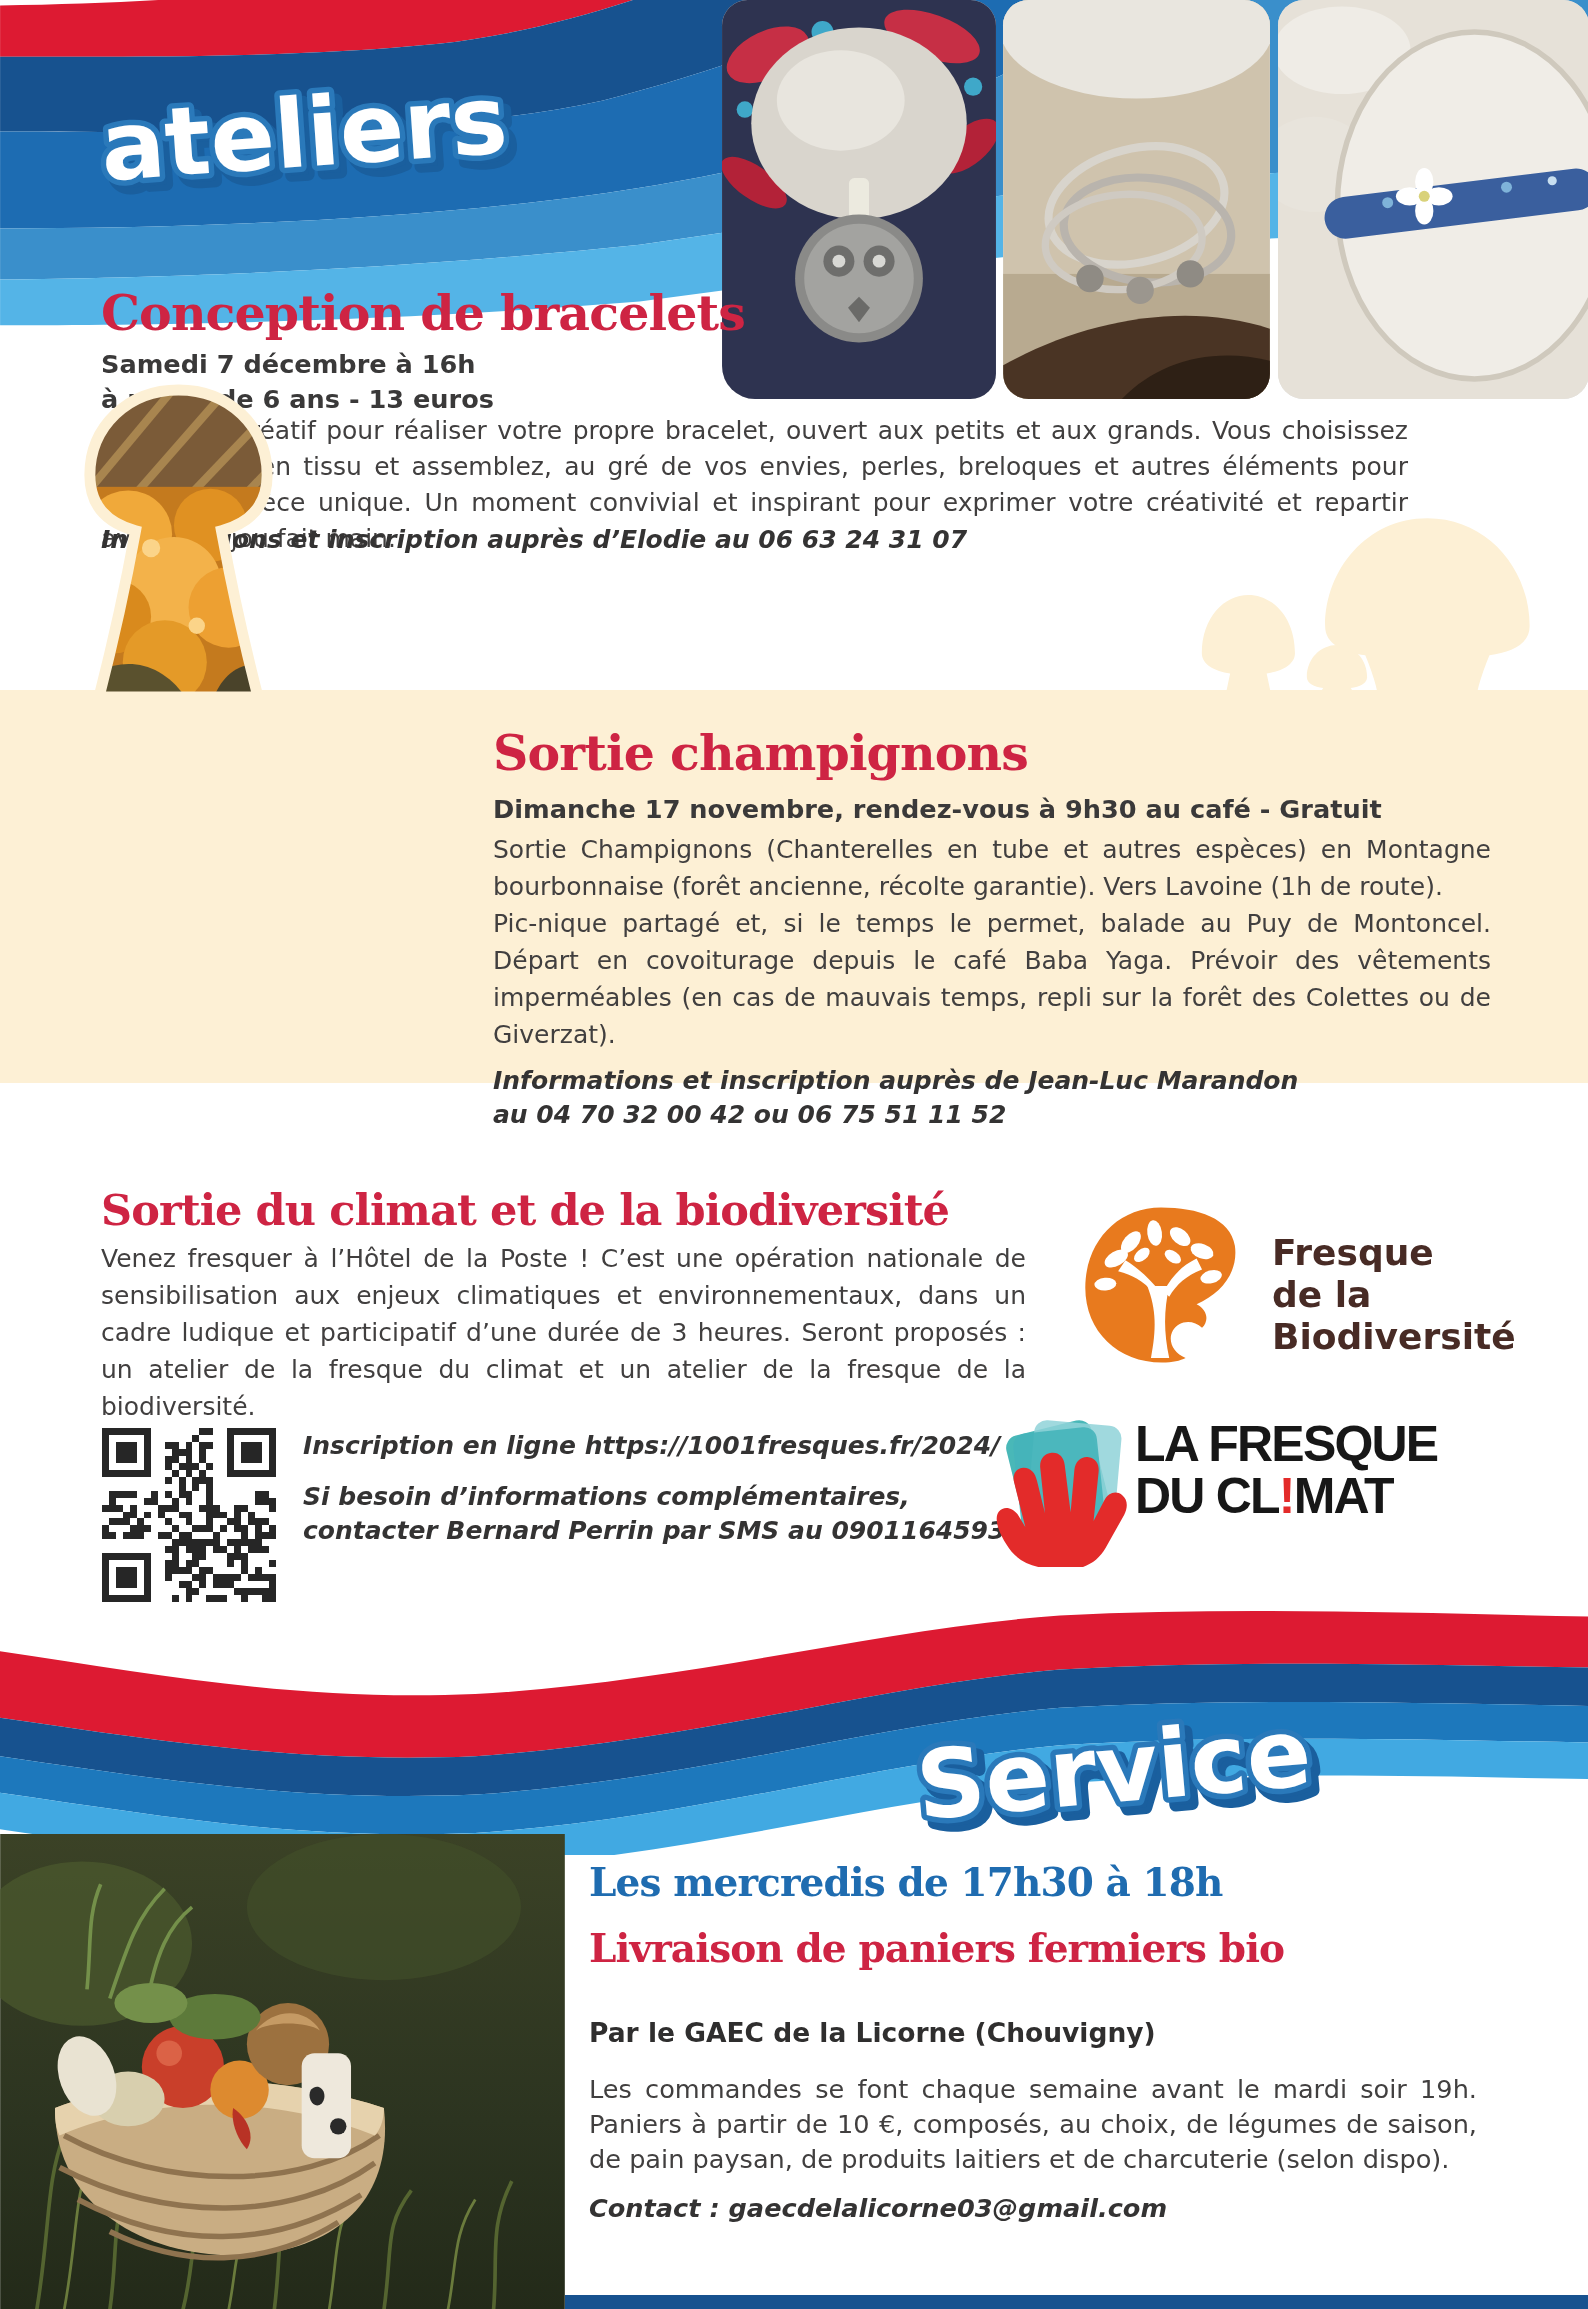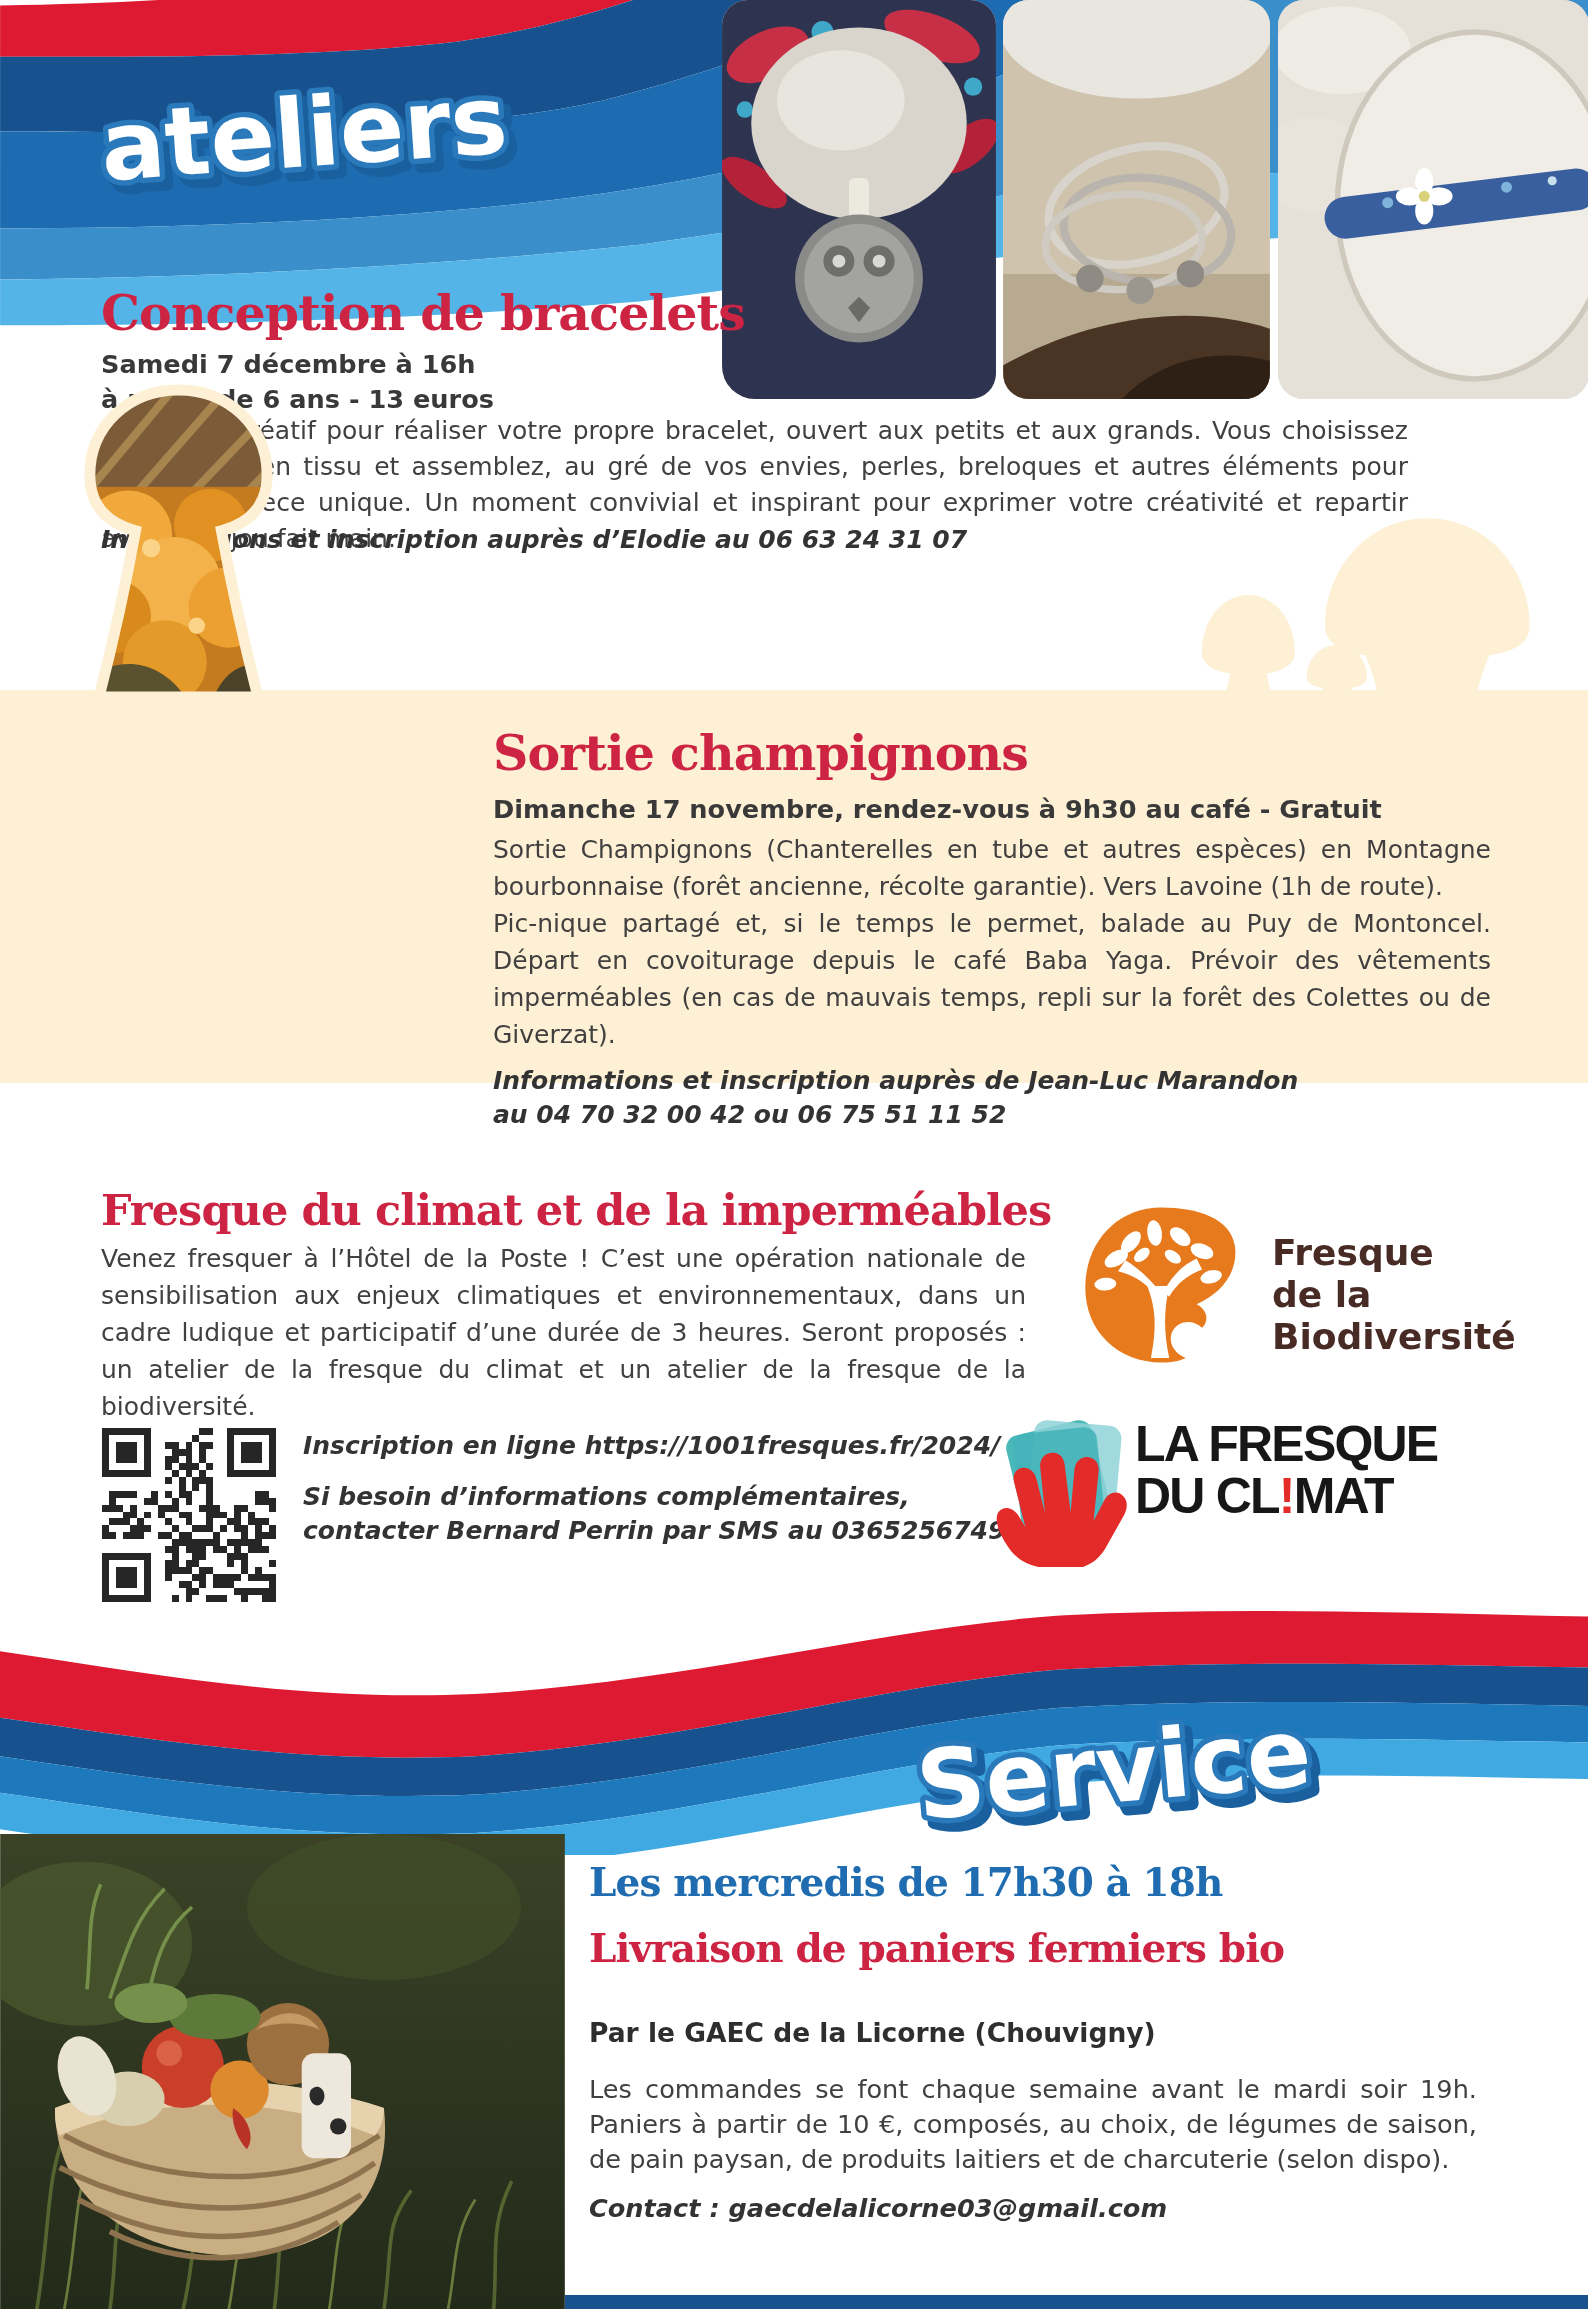--- a/index.html
+++ b/index.html
@@ -193,21 +193,21 @@
     <p class="champ-date bold-line">Dimanche 17 novembre, rendez-vous à 9h30 au café - Gratuit</p>
     <p class="body-text champ-body">Sortie Champignons (Chanterelles en tube et autres espèces) en Montagne bourbonnaise (forêt ancienne, récolte garantie). Vers Lavoine (1h de route).</p>
     <p class="body-text champ-body" style="margin-top:0;">Pic-nique partagé et, si le temps le permet, balade au Puy de Montoncel. Départ en covoiturage depuis le café Baba Yaga. Prévoir des vêtements imperméables (en cas de mauvais temps, repli sur la forêt des Colettes ou de Giverzat).</p>
     <div class="info-italic champ-info">
       <div>Informations et inscription auprès de Jean-Luc Marandon</div>
       <div>au 04 70 32 00 42 ou 06 75 51 11 52</div>
     </div>
   </section>
 
   <section class="abs fresque">
-    <h2 class="slab-title">Fresque du climat et de la imperméables</h2>
+    <h2 class="slab-title">Sortie du climat et de la biodiversité</h2>
     <p class="body-text fresque-body">Venez fresquer à l’Hôtel de la Poste ! C’est une opération nationale de sensibilisation aux enjeux climatiques et environnementaux, dans un cadre ludique et participatif d’une durée de 3 heures. Seront proposés : un atelier de la fresque du climat et un atelier de la fresque de la biodiversité.</p>
   </section>
 
   <div id="qr" class="abs qr">
       <div></div>
       <div></div>
       <div></div>
       <div></div>
       <div></div>
       <div></div>
@@ -828,21 +828,21 @@
       <div></div>
       <div style="background: transparent;"></div>
       <div style="background: transparent;"></div>
       <div></div>
       <div></div>
     </div>
 
   <p class="abs info-italic fresque-insc">Inscription en ligne https://1001fresques.fr/2024/</p>
   <div class="abs info-italic fresque-contact">
     <div>Si besoin d’informations complémentaires,</div>
-    <div>contacter Bernard Perrin par SMS au 0365256749</div>
+    <div>contacter Bernard Perrin par SMS au 0901164593</div>
   </div>
 
   <svg class="abs" style="left:1078px;top:1202px;" width="166" height="166" viewBox="0 0 182 182">
     <path fill="#e87a1e" d="M91,6 C43,6 8,44 8,94 C8,142 44,176 92,176 C104,176 112,174 118,171 C104,165 98,152 104,141 C110,130 126,128 136,138 C144,130 142,118 130,112 C158,100 176,76 172,48 C167,18 132,6 91,6 Z"></path>
     <g fill="#ffffff">
       <path d="M80,171 C86,140 86,118 76,92 L100,92 C94,120 94,142 100,171 Z"></path>
       <path d="M84,100 C70,86 60,80 44,76 L52,64 C68,74 78,84 90,98 Z"></path>
       <path d="M94,98 C104,80 114,70 130,62 L136,74 C120,80 108,90 100,104 Z"></path>
       <ellipse cx="42" cy="62" rx="14" ry="8" transform="rotate(-30 42 62)"></ellipse>
       <ellipse cx="58" cy="44" rx="14" ry="8" transform="rotate(-50 58 44)"></ellipse>

